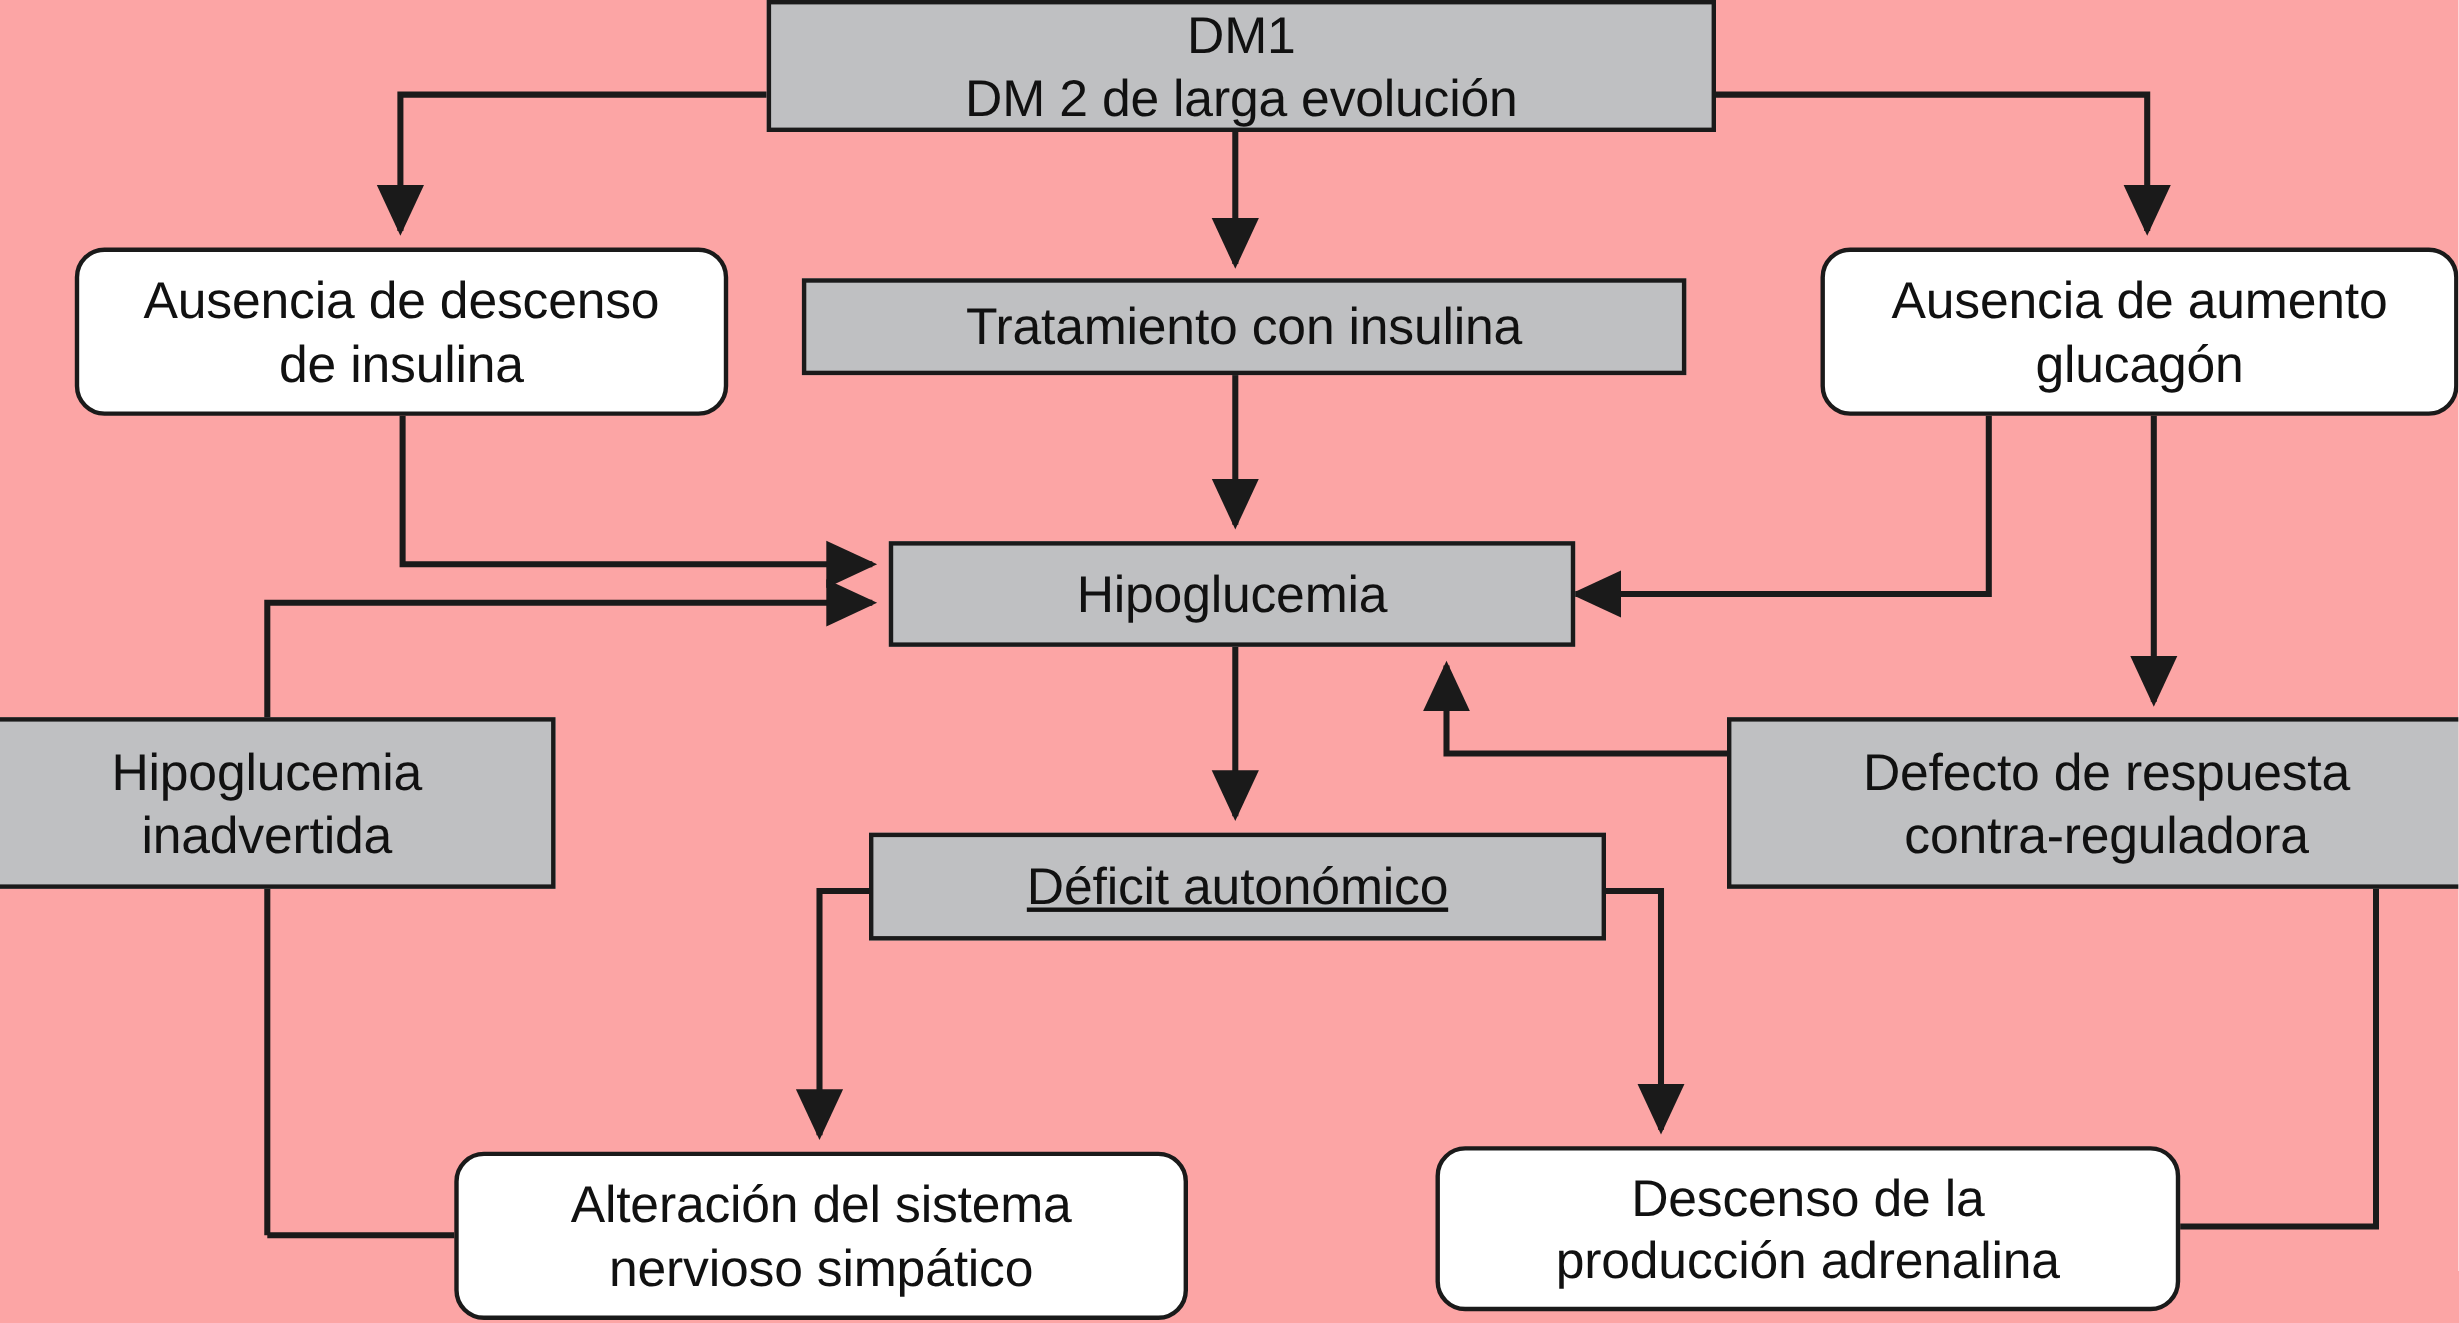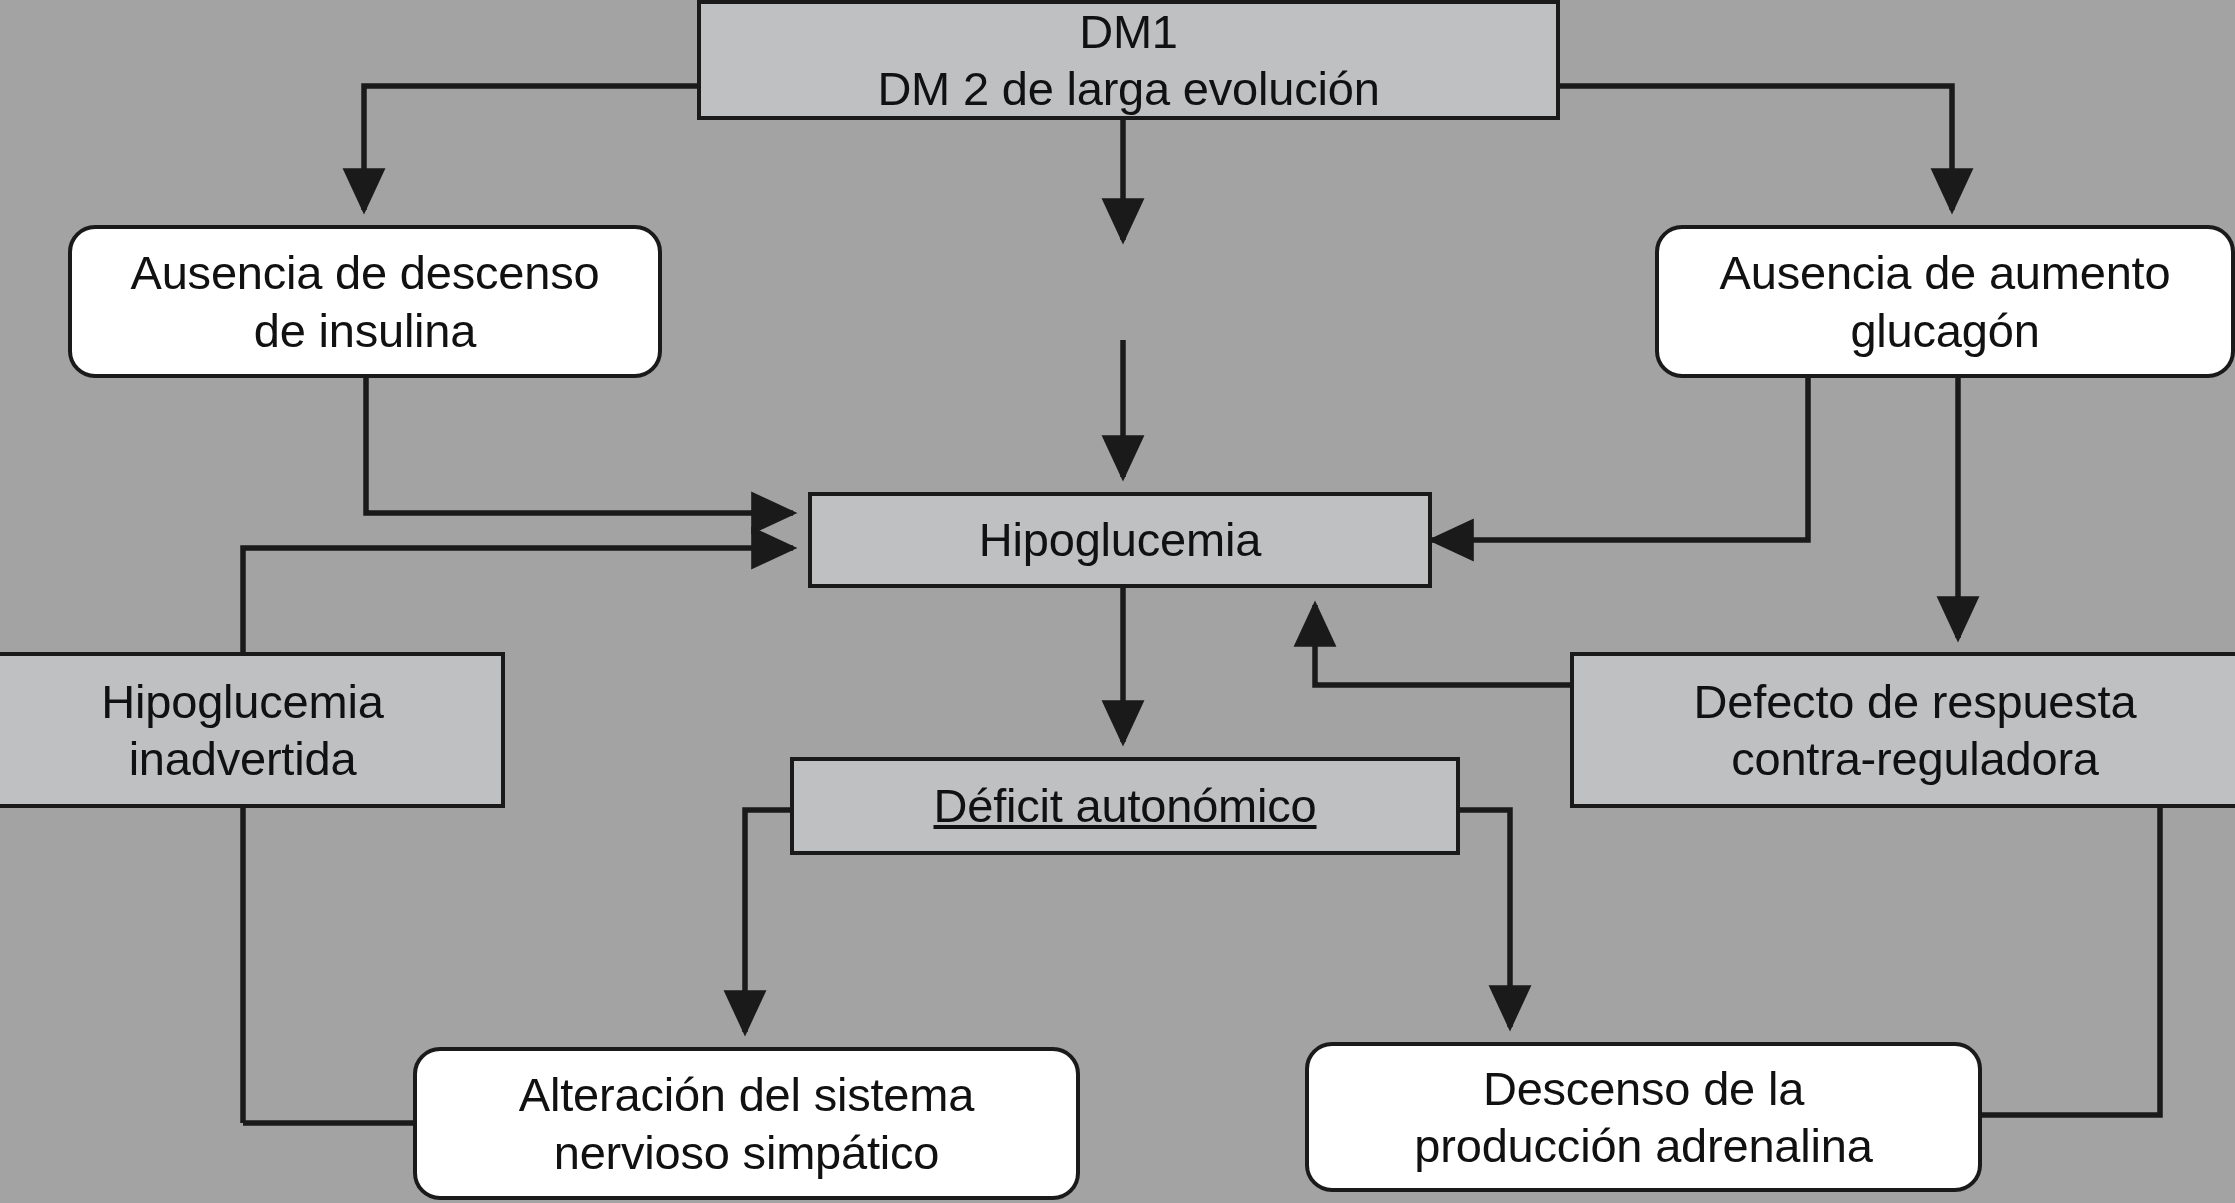--- a/index.html
+++ b/index.html
@@ -4,21 +4,21 @@
 <style>
   html, body {
     margin: 0;
     padding: 0;
     background: #ffffff;
   }
   #canvas {
     position: relative;
     width: 2235px;
     height: 1203px;
-    background: #a3a3a3;
+    background: #fca5a5;
     overflow: hidden;
     font-family: "Liberation Sans", sans-serif;
   }
   #flow-svg {
     position: absolute;
     top: 0;
     left: 0;
     width: 2235px;
     height: 1203px;
   }
@@ -88,20 +88,23 @@
   <div class="node filled" style="left:697px; top:0px; width:863px; height:120px;">
     <span class="label">DM1
 DM 2 de larga evolución</span>
   </div>
 
   <div class="node plain" style="left:68px; top:225px; width:594px; height:153px;">
     <span class="label">Ausencia de descenso
 de insulina</span>
   </div>
 
+  <div class="node filled" style="left:729px; top:253px; width:804px; height:88px;">
+    <span class="label">Tratamiento con insulina</span>
+  </div>
 
   <div class="node plain" style="left:1655px; top:225px; width:580px; height:153px;text-align:center;">
     <span class="label">Ausencia de aumento
 glucagón</span>
   </div>
 
   <div class="node filled" style="left:808px; top:492px; width:624px; height:96px;">
     <span class="label">Hipoglucemia</span>
   </div>
 

